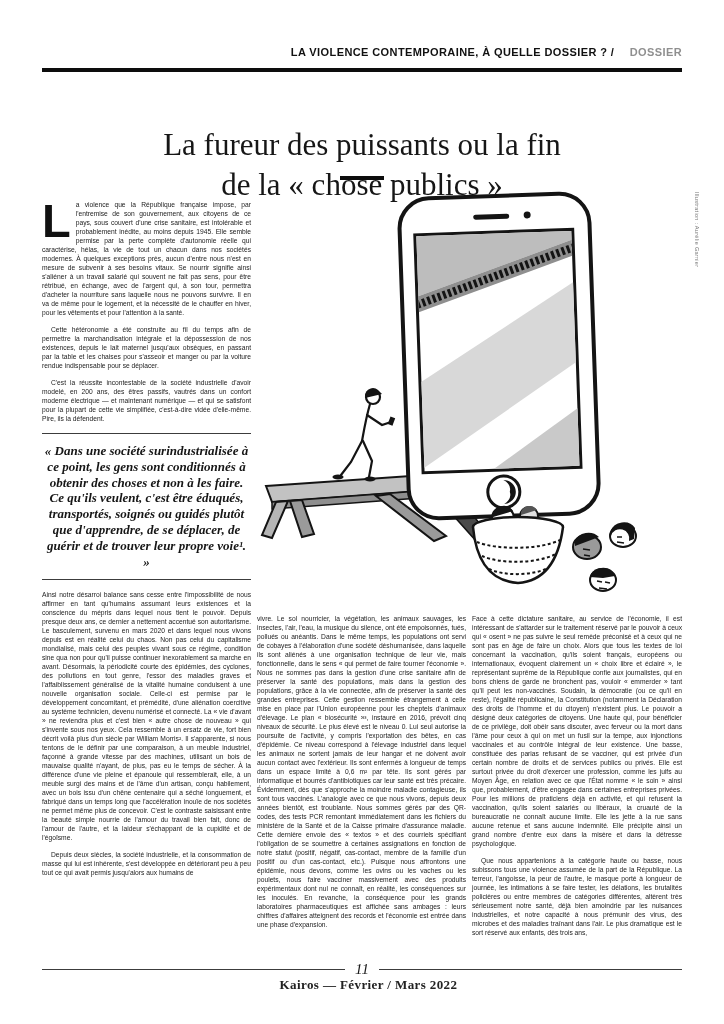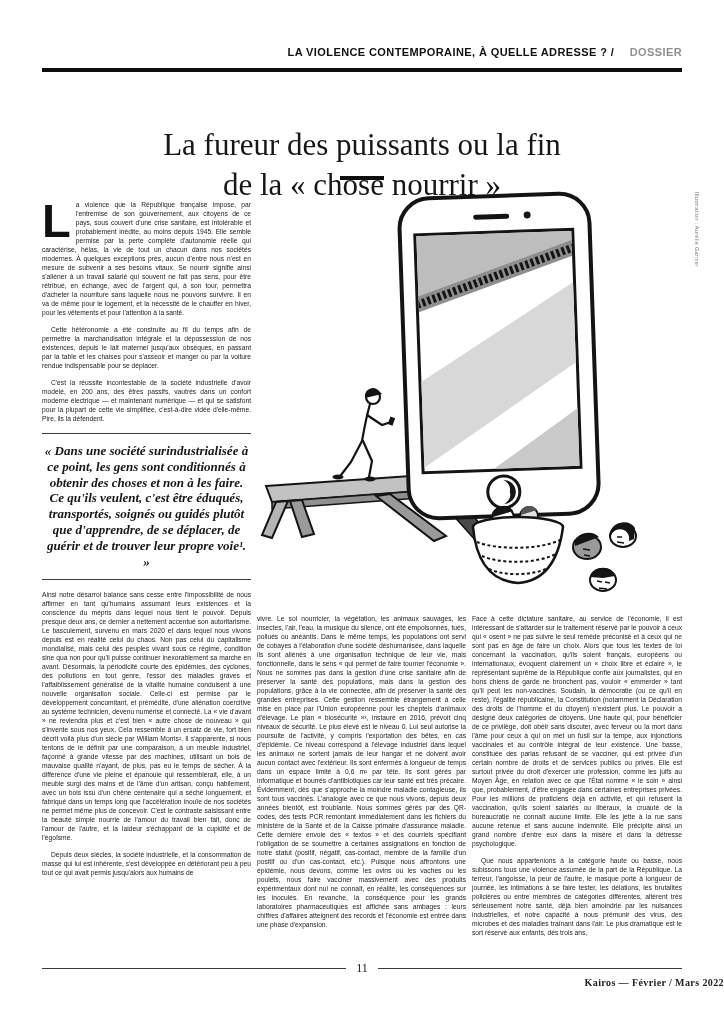--- a/index.html
+++ b/index.html
@@ -59,37 +59,37 @@
     writing-mode:vertical-rl; font-size:5.5px; letter-spacing:.3px; color:#777;
   }
   
   .footer-row {
     position:absolute; left:42px; right:42px; top:961px;
     display:flex; align-items:center;
   }
   .footer-row .line { flex:1; height:1px; background:#3c3c3c; }
   .footer-row .pagenum {
     padding:0 10px; font-family:"Liberation Serif", serif;
-    font-size:12px; color:#1a1a1a;
+    font-size:15px; color:#1a1a1a;font-style:italic;
   }
   .magazine-line {
-    position:absolute; left:0; right:0; top:977px; text-align:right;
+    position:absolute; left:0; right:0; top:977px; text-align:center;
     font-family:"Liberation Serif", serif; font-weight:bold;
-    font-size:10px; letter-spacing:.4px; color:#222;padding-left:13px;
+    font-size:13px; letter-spacing:.4px; color:#222;padding-left:13px;
   }
 </style>
 </head>
 <body>
 
 <div class="page">
 
-  <div class="kicker-row"><span>LA VIOLENCE CONTEMPORAINE, À QUELLE ADRESSE ? / </span><span class="section">DOSSIER</span></div>
+  <div class="kicker-row"><span>LA VIOLENCE CONTEMPORAINE, À QUELLE DOSSIER ? / </span><span class="section">DOSSIER</span></div>
   <div class="header-rule"></div>
 
-  <h1 class="page-title"><span>La fureur des puissants ou la fin</span><br><span>de la « chose nourrir »</span></h1>
+  <h1 class="page-title"><span>La fureur des puissants ou la fin</span><br><span>de la « chose publics »</span></h1>
   <div class="title-rule"></div>
 
   <div class="bodycol col1">
     <p><span class="dropcap">L</span><span>a violence que la République française impose, par l'entremise de son gouvernement, aux citoyens de ce pays, sous couvert d'une crise sanitaire, est intolérable et probablement inédite, au moins depuis 1945. Elle semble permise par la perte complète d'autonomie réelle qui caractérise, hélas, la vie de tout un chacun dans nos sociétés modernes. À quelques exceptions près, aucun d'entre nous n'est en mesure de subvenir à ses besoins vitaux. Se nourrir signifie ainsi s'aliéner à un travail salarié qui souvent ne fait pas sens, pour être rétribué, en échange, avec de l'argent qui, à son tour, permettra d'acheter la nourriture sans laquelle nous ne pouvons survivre. Il en va de même pour le logement, et la nécessité de le chauffer en hiver, pour les vêtements et pour l'attention à la santé.</span></p>
     <p class="indent">Cette hétéronomie a été construite au fil du temps afin de permettre la marchandisation intégrale et la dépossession de nos existences, depuis le lait maternel jusqu'aux obsèques, en passant par la table et les chaises pour s'asseoir et manger ou par la voiture rendue indispensable pour se déplacer.</p>
     <p class="indent">C'est la réussite incontestable de la société industrielle d'avoir modelé, en 200 ans, des êtres passifs, vautrés dans un confort moderne électrique — et maintenant numérique — et qui se satisfont pour la plupart de cette vie simplifiée, c'est-à-dire vidée d'elle-même. Pire, ils la défendent.</p>
     <div class="pull-quote">« Dans une société surindustrialisée à ce point, les gens sont conditionnés à obtenir des choses et non à les faire. Ce qu'ils veulent, c'est être éduqués, transportés, soignés ou guidés plutôt que d'apprendre, de se déplacer, de guérir et de trouver leur propre voie¹. »</div>
     <p>Ainsi notre désarroi balance sans cesse entre l'impossibilité de nous affirmer en tant qu'humains assumant leurs existences et la conscience du mépris dans lequel nous tient le pouvoir. Depuis presque deux ans, ce dernier a nettement accentué son autoritarisme. Le basculement, survenu en mars 2020 et dans lequel nous vivons depuis est en réalité celui du chaos. Non pas celui du capitalisme mondialisé, mais celui des peuples vivant sous ce régime, condition sine qua non pour qu'il puisse continuer inexorablement sa marche en avant. Désormais, la périodicité courte des épidémies, des cyclones, des pollutions en tout genre, l'essor des maladies graves et l'affaiblissement généralisé de la vitalité humaine conduisent à une nouvelle organisation sociale. Celle-ci est permise par le développement concomitant, et prémédité, d'une aliénation coercitive au système technicien, devenu numérisé et connecté. La « vie d'avant » ne reviendra plus et c'est bien « autre chose de nouveau » qui s'invente sous nos yeux. Cela ressemble à un ersatz de vie, fort bien décrit voilà plus d'un siècle par William Morris². Il s'apparente, si nous tentons de le définir par une comparaison, à un meuble industriel, façonné à grande vitesse par des machines, utilisant un bois de mauvaise qualité n'ayant, de plus, pas eu le temps de sécher. À la différence d'une vie pleine et épanouie qui ressemblerait, elle, à un meuble surgi des mains et de l'âme d'un artisan, conçu habilement, avec un bois issu d'un chêne centenaire qui a séché longuement, et fabriqué dans un temps long que l'accélération inouïe de nos sociétés ne permet même plus de concevoir. C'est le contraste saisissant entre la beauté simple nourrie de l'amour du travail bien fait, donc de l'amour de l'autre, et la laideur s'échappant de la cupidité et de l'égoïsme.</p>
     <p class="indent">Depuis deux siècles, la société industrielle, et la consommation de masse qui lui est inhérente, s'est développée en détériorant peu à peu tout ce qui avait permis jusqu'alors aux humains de</p>
   </div>

